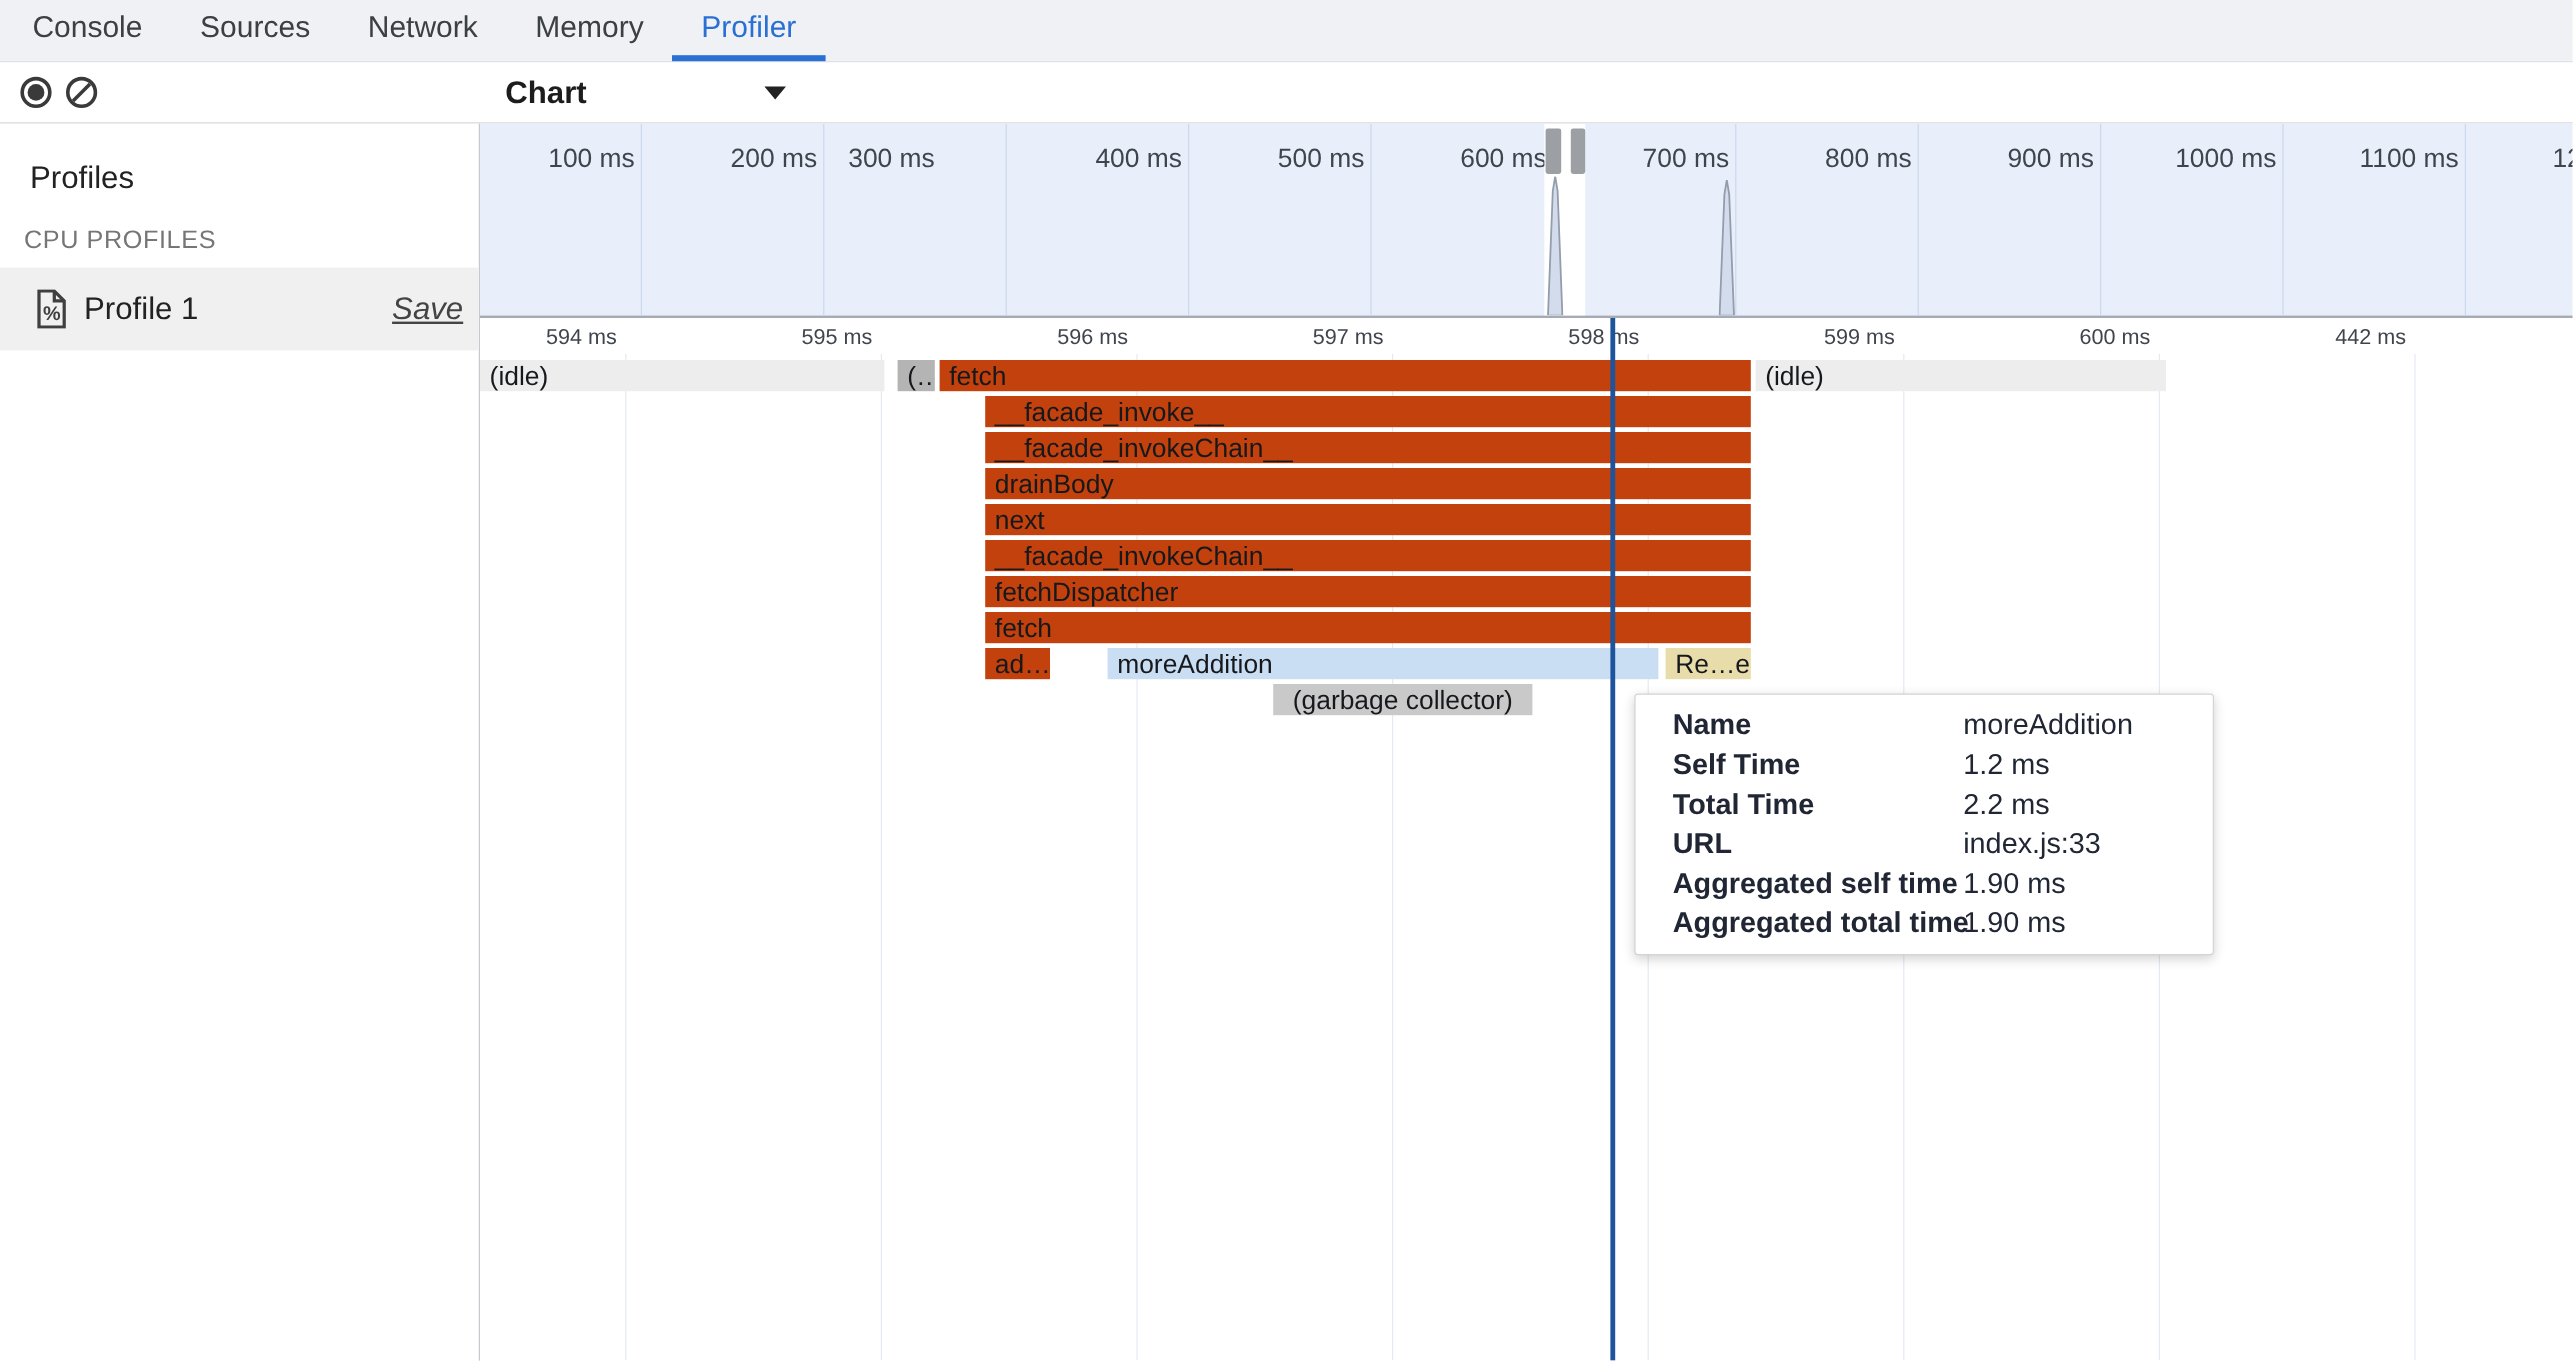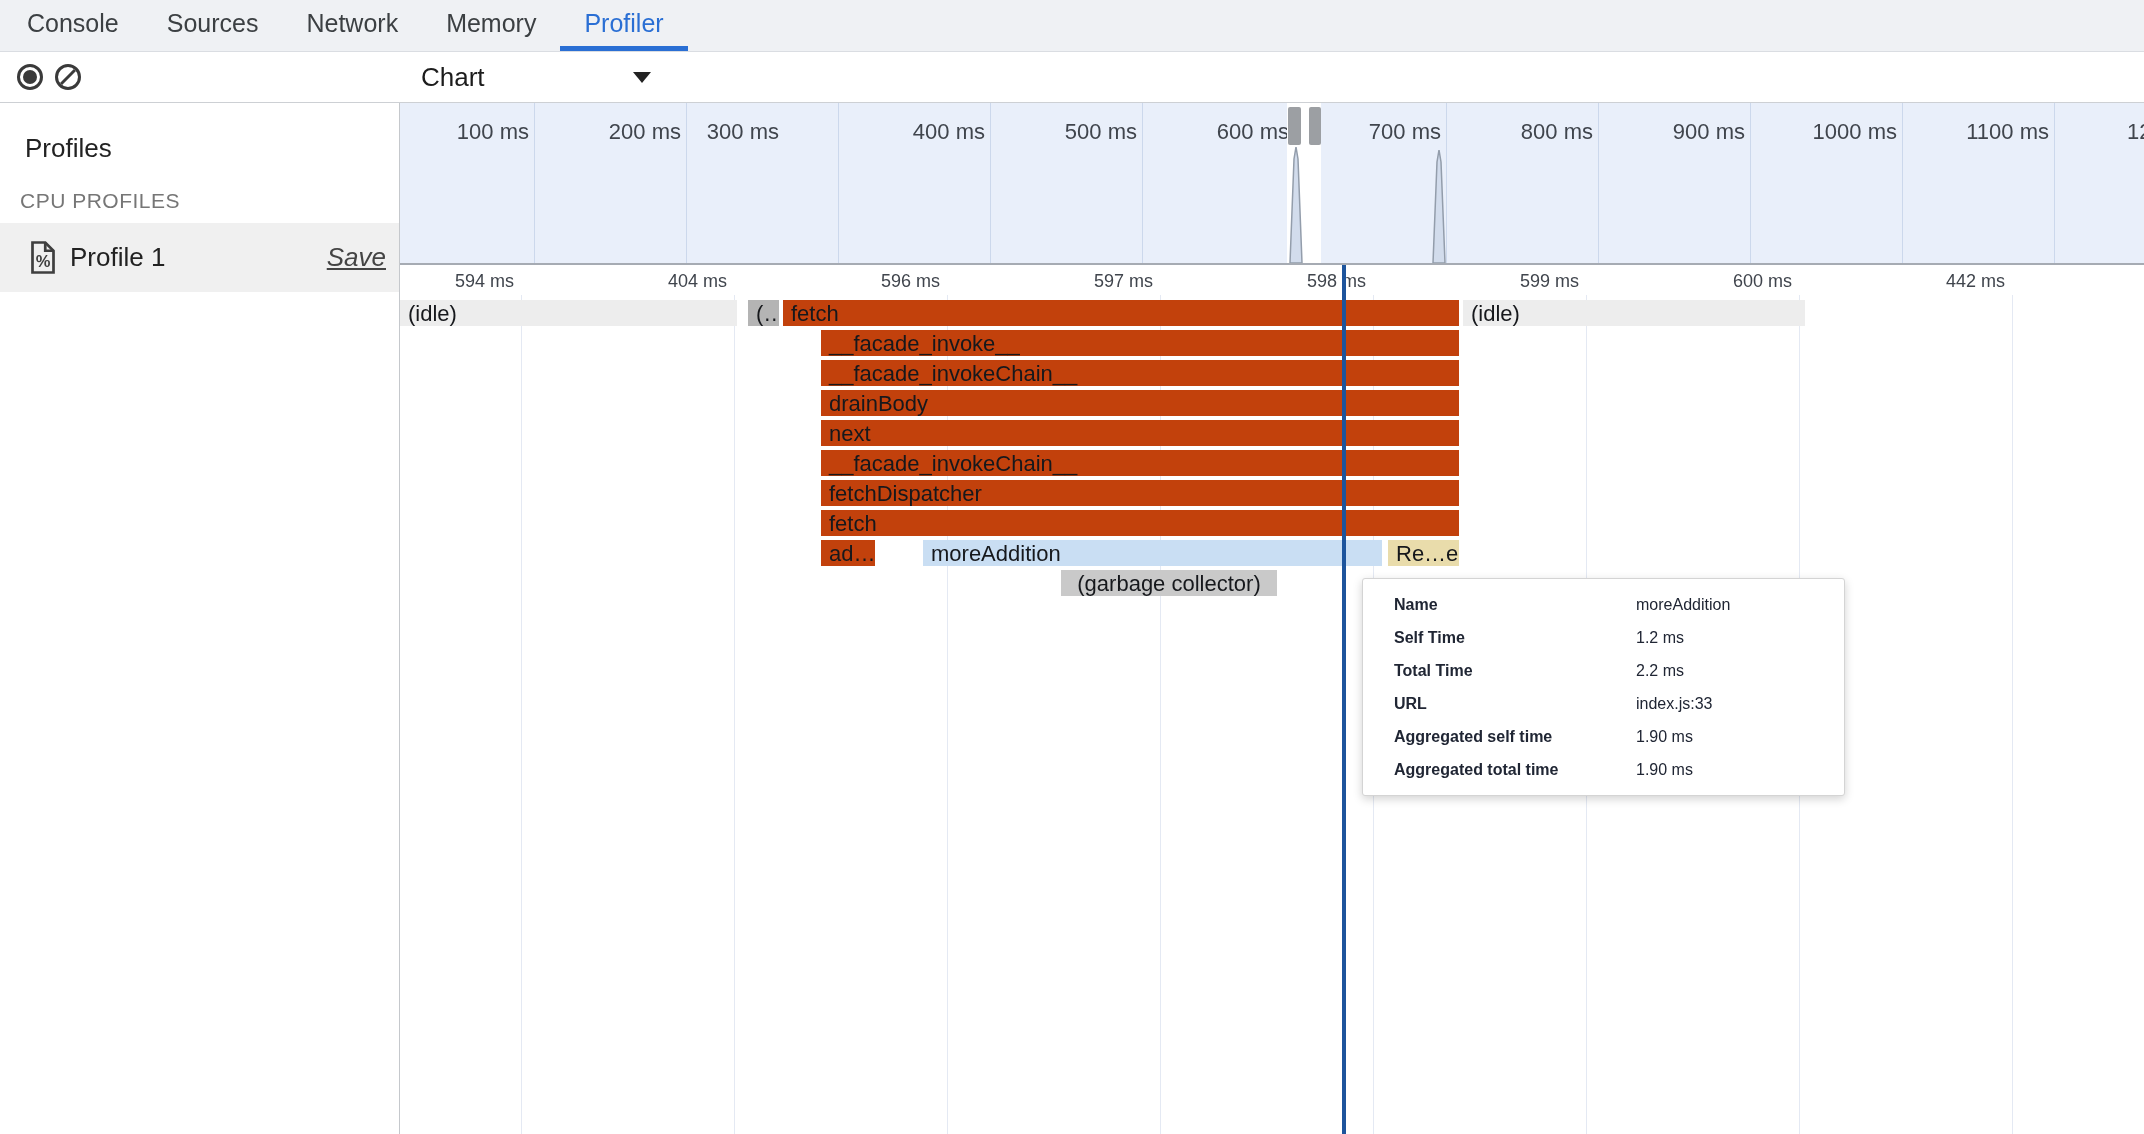--- a/index.html
+++ b/index.html
@@ -39,21 +39,21 @@
     position:absolute;left:55px;top:12px;width:26px;height:26px;
     border:3px solid #3a3a3a;border-radius:50%;box-sizing:border-box;overflow:hidden;
   }
   .icon-clear::after{
     content:"";position:absolute;left:50%;top:-5px;bottom:-5px;width:3px;
     background:#3a3a3a;transform:translateX(-50%) rotate(45deg);
   }
   .chart-dd{
     position:absolute;left:421px;top:0;height:50px;display:flex;align-items:center;cursor:default;
   }
-  .chart-dd .lbl{font-size:26px;color:#1c1c1c;}
+  .chart-dd .lbl{font-size:26px;color:#1c1c1c;font-weight:bold;}
   .dd-arrow{
     width:0;height:0;margin-left:148px;
     border-left:9px solid transparent;border-right:9px solid transparent;
     border-top:11px solid #222;
   }
   
   .sidebar{
     position:absolute;left:0;top:103px;width:400px;bottom:0;
     background:#ffffff;border-right:1px solid #c5c8cc;box-sizing:border-box;
   }
@@ -102,21 +102,21 @@
   .c-trunc{background:#b4b4b4;}
   .c-gc{background:#c9c9c9;text-align:center;padding-left:0;}
   .c-yellow{background:#e9dcab;}
   
   .tooltip{
     position:absolute;left:962px;top:313px;width:483px;z-index:10;
     background:#ffffff;border:1px solid #d4d4d4;border-radius:3px;
     box-shadow:0 3px 10px rgba(0,0,0,.18);
     padding:9px 0;box-sizing:border-box;
   }
-  .tt-row{display:flex;line-height:33px;font-size:16px;color:#202634;}
+  .tt-row{display:flex;line-height:33px;font-size:24px;color:#202634;}
   .tt-label{width:273px;padding-left:31px;font-weight:bold;box-sizing:border-box;white-space:nowrap;}
   .tt-value{flex:1;white-space:nowrap;}
 </style>
 </head>
 <body>
 
 <div class="tabbar">
   <div class="tab first">Console</div>
   <div class="tab">Sources</div>
   <div class="tab">Network</div>
@@ -186,21 +186,21 @@
       <polygon points="1,113 5,12 7,0 9,12 13,113" fill="#d2dcec" stroke="#939dab" stroke-width="1.5"></polygon>
     </svg>
 
     <div class="handle" style="left:888px"></div>
     <div class="handle" style="left:909px;width:12px"></div>
   </div>
 
   <div class="detail">
 
     <div class="rl-label" style="right:1630px">594 ms</div>
-    <div class="rl-label" style="right:1417px">404 ms</div>
+    <div class="rl-label" style="right:1417px">595 ms</div>
     <div class="rl-label" style="right:1204px">596 ms</div>
     <div class="rl-label" style="right:991px">597 ms</div>
     <div class="rl-label" style="right:778px">598 ms</div>
     <div class="rl-label" style="right:565px">599 ms</div>
     <div class="rl-label" style="right:352px">600 ms</div>
     <div class="rl-label" style="right:139px">442 ms</div>
 
     <div class="dt-grid" style="left:121px"></div>
     <div class="dt-grid" style="left:334px"></div>
     <div class="dt-grid" style="left:547px"></div>

